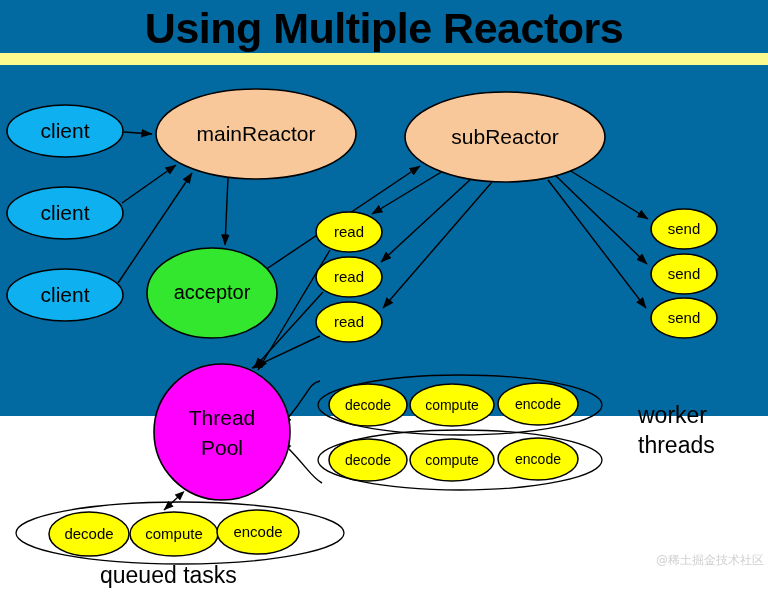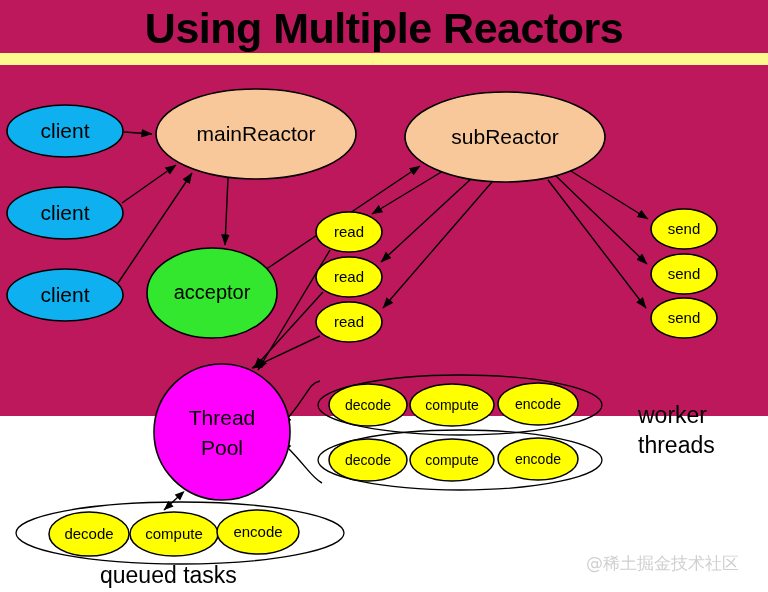--- a/index.html
+++ b/index.html
@@ -1,18 +1,18 @@
 <!DOCTYPE html>
 <html><head>
 <meta charset="utf-8">
 <style>
   html,body{margin:0;padding:0;background:#ffffff;}
   body{width:768px;height:592px;overflow:hidden;
        font-family:"Liberation Sans","DejaVu Sans",sans-serif;}
-  #stage{position:relative;width:768px;height:416px;background:#be185d;text-decoration:underline;}
+  #stage{position:relative;width:768px;height:416px;background:#0369a1;text-decoration:underline;}
 
   
   #title-bar{position:absolute;left:0;top:0;width:768px;height:66px;}
   #page-title{position:absolute;left:0;top:2px;width:768px;
               text-align:center;font-size:43px;font-weight:bold;
               letter-spacing:-0.5px;color:#000;line-height:52px;
               font-family:"Liberation Sans","DejaVu Sans",sans-serif;}
   #title-rule{position:absolute;left:0;top:53px;width:768px;height:12px;
               background:#fcfa8f;}
 
@@ -25,22 +25,22 @@
   .lbl-md{font-size:20px;}
   .lbl-sm{font-size:15px;}
   .lbl-xs{font-size:14px;}
   .lbl-tp{font-size:21px;}
 
   .edge{stroke:#000;stroke-width:1.4px;fill:none;}
   .group-ring{fill:none;stroke:#000;stroke-width:1.3px;}
 
   .cap-text{font-family:"Liberation Sans","DejaVu Sans",sans-serif;
             font-size:23px;fill:#000;}
-  #watermark{position:absolute;right:29px;top:552px;
-             font-size:17px;color:#d0d0d0;
+  #watermark{position:absolute;right:4px;top:552px;
+             font-size:12px;color:#d0d0d0;
              font-family:"DejaVu Sans",sans-serif;white-space:nowrap;}
 </style>
 </head>
 <body>
 
 <div id="stage">
 
   <div id="title-bar">
     <div id="page-title">Using Multiple Reactors</div>
     <div id="title-rule"></div>

